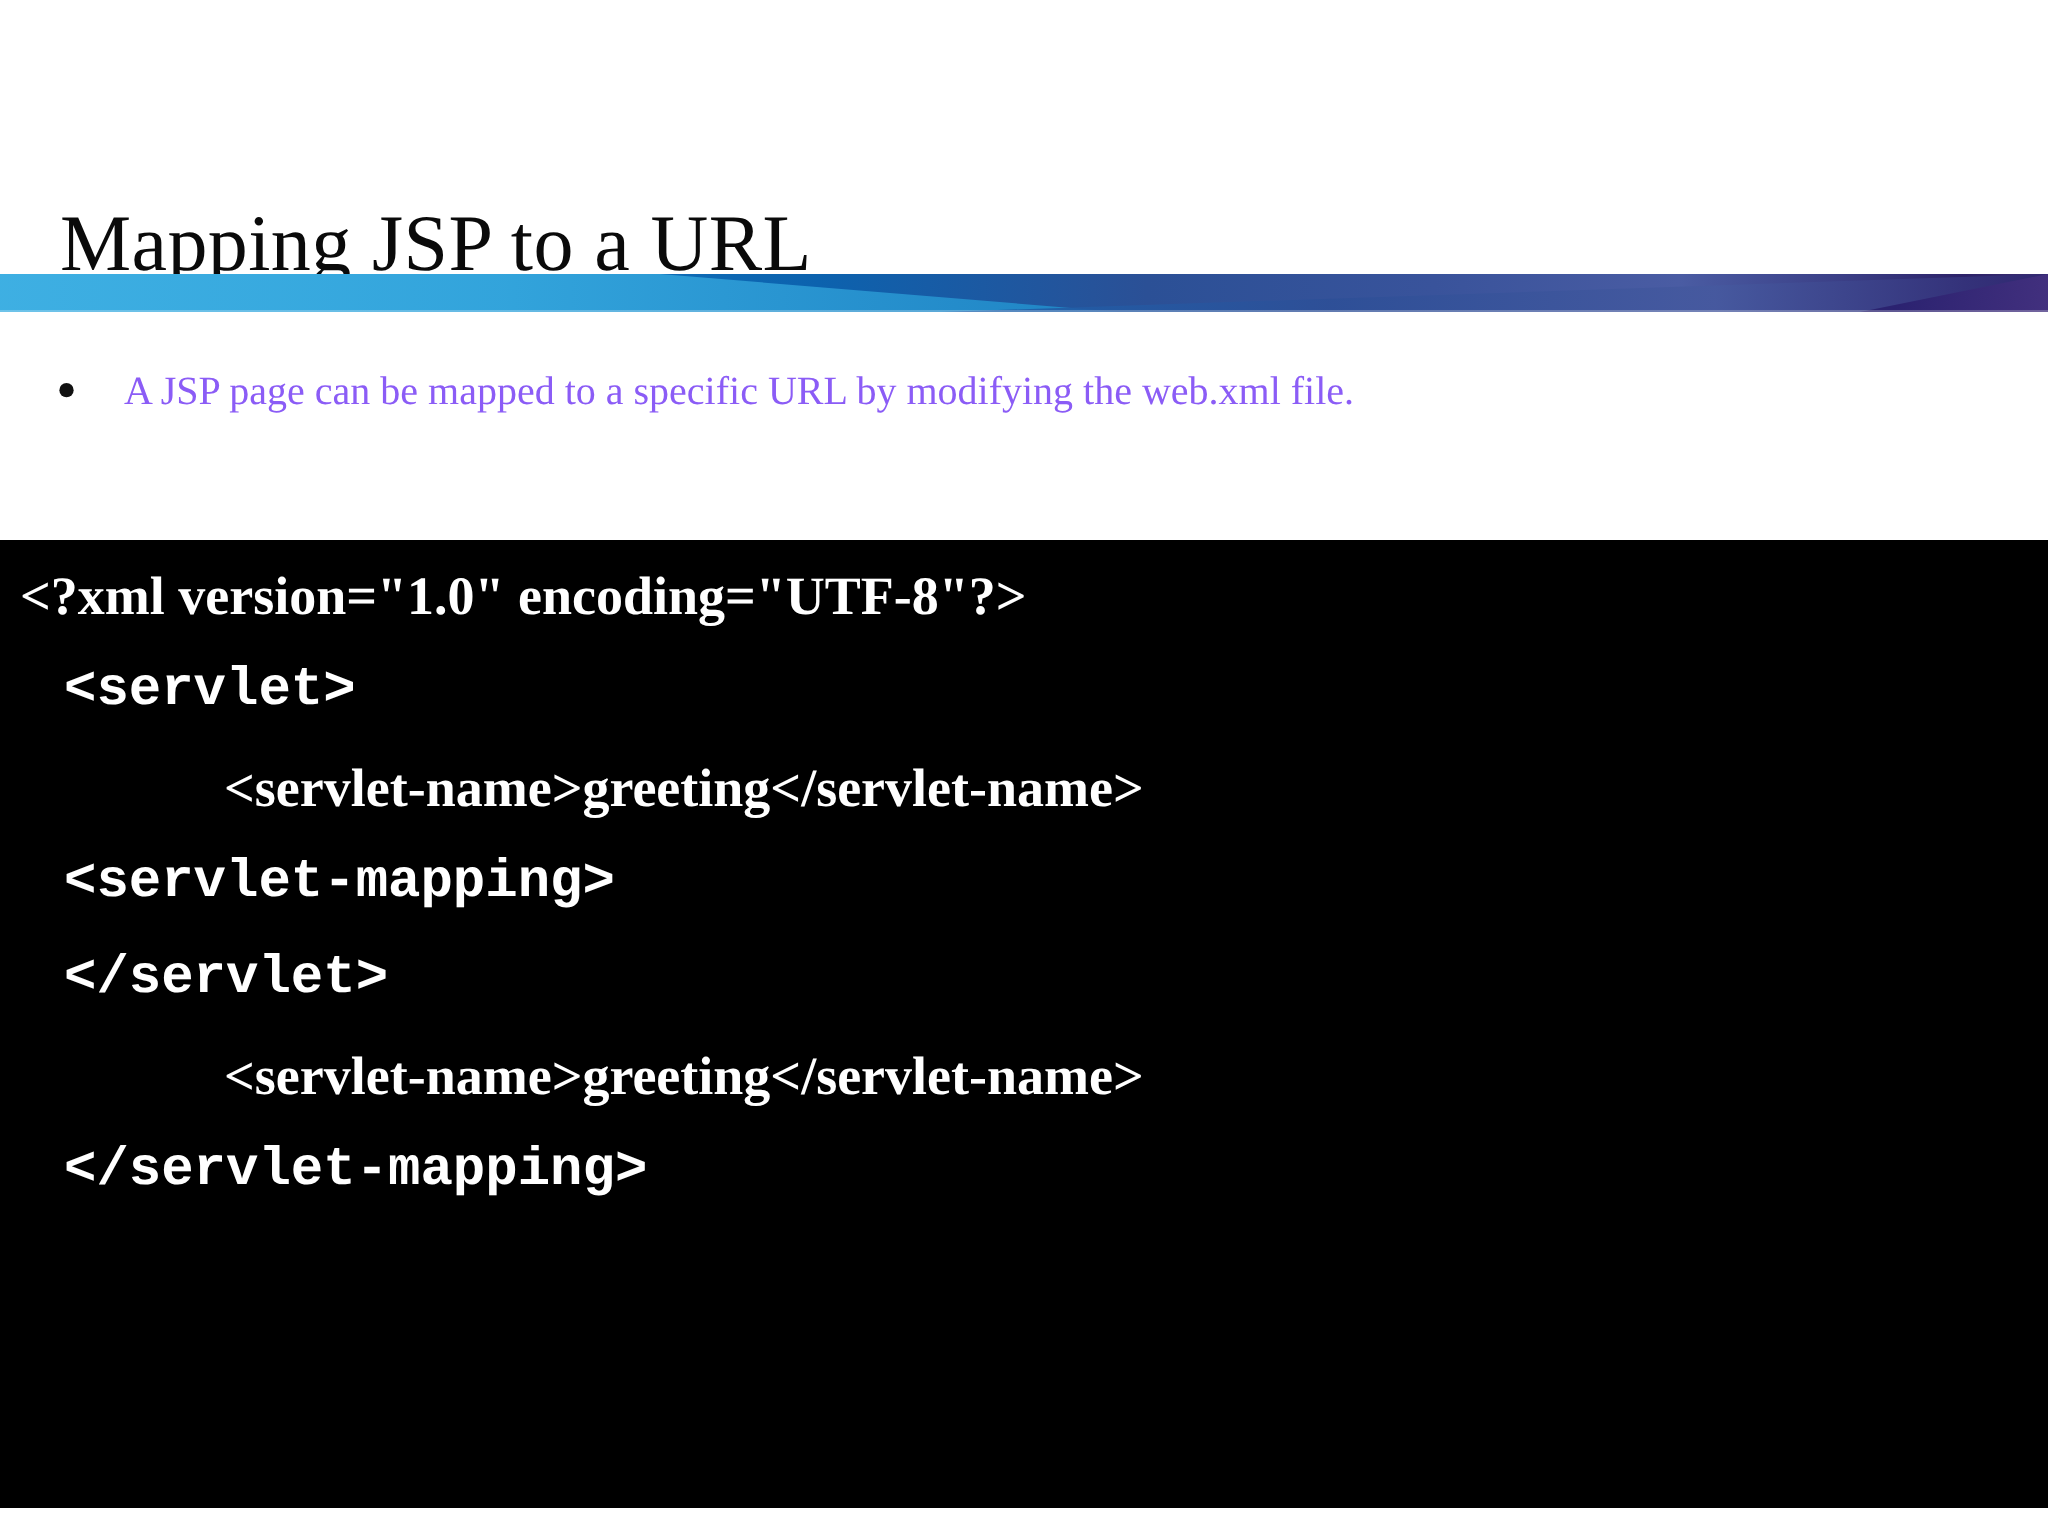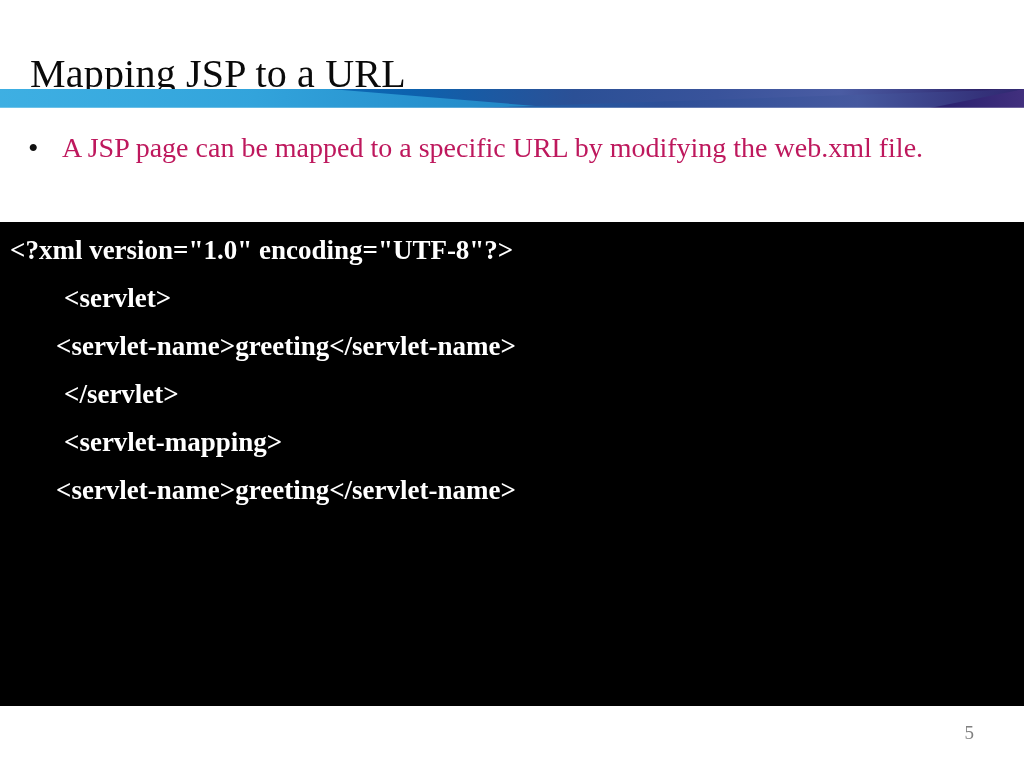--- a/index.html
+++ b/index.html
@@ -12,20 +12,21 @@
     height: 768px;
     position: relative;
     overflow: hidden;
     font-family: "Liberation Serif", serif;
   }
 
   .slide {
     position: absolute;
     inset: 0;
     background: #ffffff;
+    margin-top: 48px;
   }
 
   
   .title {
     position: absolute;
     left: 30px;
     top: 24px;
     font-family: "Liberation Serif", serif;
     font-size: 40px;
     font-weight: normal;
@@ -116,23 +117,23 @@
     flex: 0 0 auto;
     width: 34px;
     font-size: 30px;
     line-height: 40px;
     color: #111111;
     text-align: left;
   }
   .bullet-text {
     flex: 1 1 auto;
     font-family: "Liberation Serif", serif;
-    font-size: 28px;
+    font-size: 20px;
     line-height: 40px;
-    color: #be185d;
+    color: #8b5cf6;
     max-width: 900px;
   }
 
   
   .code-block {
     position: absolute;
     left: 0;
     top: 222px;
     width: 1024px;
     height: 484px;
@@ -143,22 +144,22 @@
   }
   .code-line {
     font-family: "Liberation Serif", serif;
     font-weight: bold;
     font-size: 27px;
     line-height: 48px;
     color: #ffffff;
     white-space: pre;
     padding-left: 10px;
   }
-  .code-line.indent-1 { padding-left: 64px; }
-  .code-line.indent-2 { padding-left: 56px; }
+  .code-line.indent-1 { padding-left: 32px; font-family: Liberation Mono, monospace; }
+  .code-line.indent-2 { padding-left: 112px; }
 
   
   .page-number {
     position: absolute;
     right: 50px;
     top: 722px;
     font-family: "Liberation Serif", serif;
     font-size: 19px;
     color: #808080;
   }
@@ -182,21 +183,22 @@
     <div class="bullet-row">
       <span class="bullet-marker">•</span>
       <span class="bullet-text">A JSP page can be mapped to a specific URL by modifying the web.xml file.</span>
     </div>
   </div>
 
   <div class="code-block">
     <div class="code-line">&lt;?xml version="1.0" encoding="UTF-8"?&gt;</div>
     <div class="code-line indent-1">&lt;servlet&gt;</div>
     <div class="code-line indent-2">&lt;servlet-name&gt;greeting&lt;/servlet-name&gt;</div>
+    <div class="code-line indent-1">&lt;servlet-mapping&gt;</div>
     <div class="code-line indent-1">&lt;/servlet&gt;</div>
-    <div class="code-line indent-1">&lt;servlet-mapping&gt;</div>
     <div class="code-line indent-2">&lt;servlet-name&gt;greeting&lt;/servlet-name&gt;</div>
+    <div class="code-line indent-1">&lt;/servlet-mapping&gt;</div>
 
   </div>
 
   <div class="page-number">5</div>
 
 </div>
 
 </body></html>

